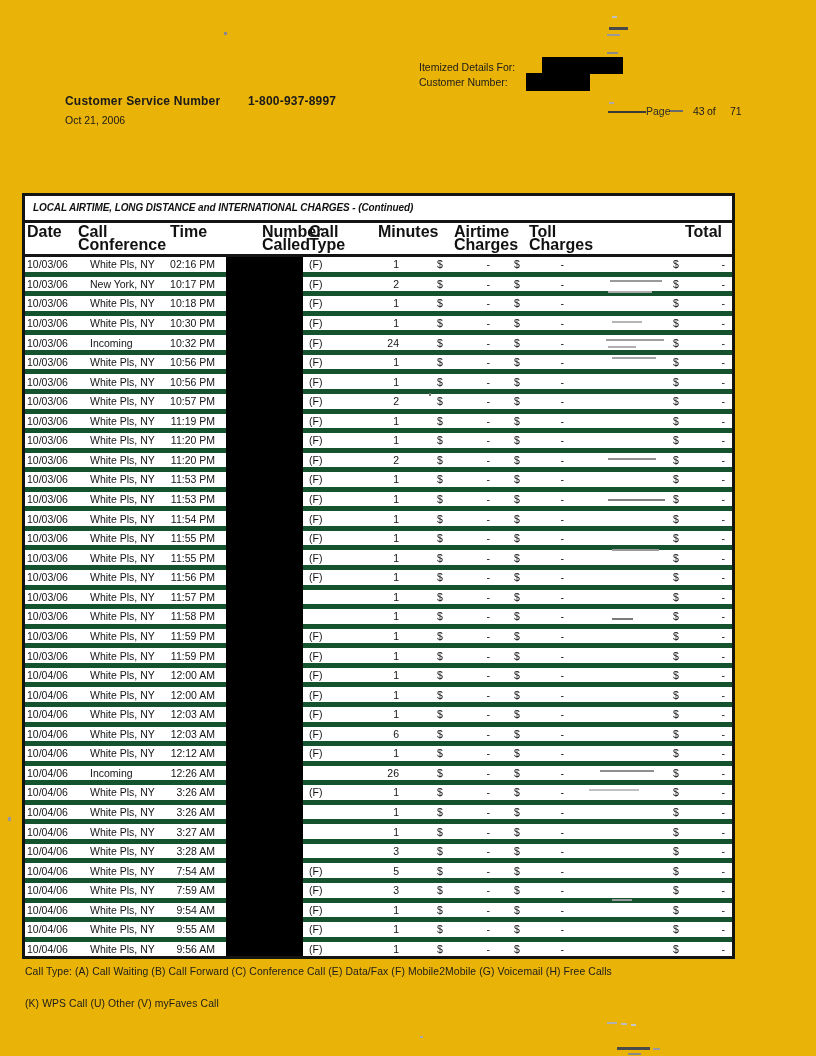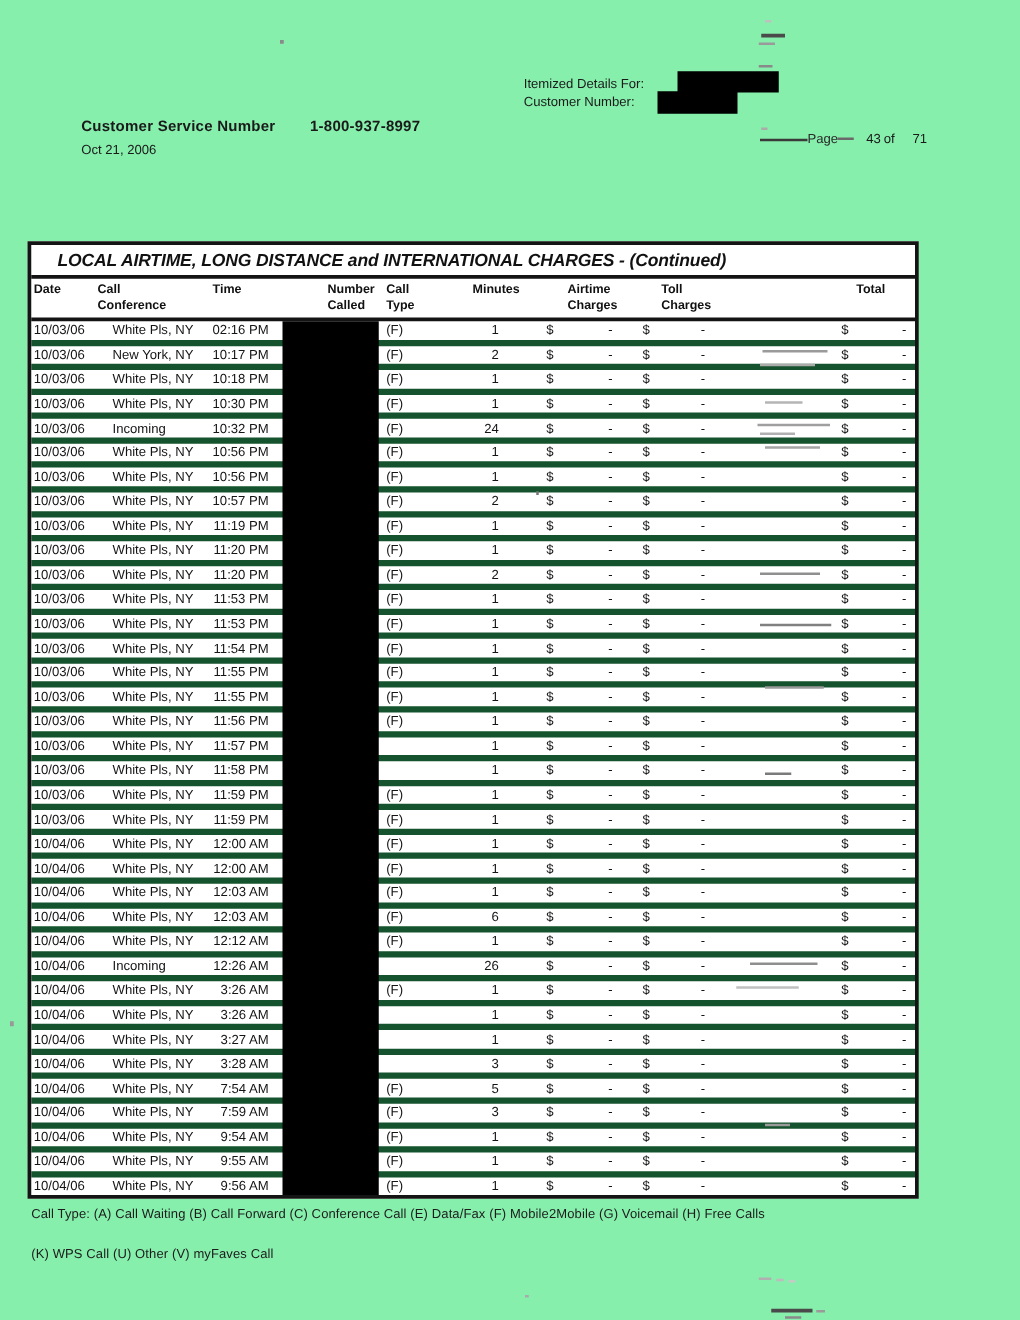--- a/index.html
+++ b/index.html
@@ -1,17 +1,17 @@
 <!DOCTYPE html>
 <html><head>
 <meta charset="utf-8">
 <style>
   html,body{margin:0;padding:0;background:#e8e8e8;}
   .page{
-    position:relative;width:816px;height:1056px;background:#86efac;overflow:hidden;
+    position:relative;width:816px;height:1056px;background:#eab308;overflow:hidden;
     font-family:"Liberation Sans","DejaVu Sans",sans-serif;color:#1a1a1a;
   }
   .abs{position:absolute;white-space:nowrap;}
 
   
   .itemized-label{left:419px;top:61px;font-size:10.5px;}
   .account-label{left:419px;top:76px;font-size:10.5px;}
   .redact{position:absolute;background:#000;}
   .r1{left:542px;top:57px;width:81px;height:17px;}
   .r2{left:526px;top:73px;width:64px;height:18px;}
@@ -23,26 +23,26 @@
   .pl-of{left:707px;top:105px;font-size:10.5px;}
   .pl-total{left:730px;top:105px;font-size:10.5px;}
 
   
   .bill-table{
     position:absolute;left:22px;top:193px;width:713px;height:766px;
     border:3px solid #141414;box-sizing:border-box;background:#fff;
     display:flex;flex-direction:column;
   }
   .ttl{
-    height:24px;line-height:24px;padding-left:21px;flex:0 0 auto;
-    font-size:14px;font-weight:700;font-style:italic;letter-spacing:-.1px;
+    height:24px;line-height:24px;padding-left:8px;flex:0 0 auto;
+    font-size:10px;font-weight:700;font-style:italic;letter-spacing:-.1px;
     border-bottom:3px solid #141414;white-space:nowrap;color:#111;
   }
   .thead{position:relative;height:31px;flex:0 0 auto;border-bottom:3px solid #141414;}
-  .h{position:absolute;top:2px;font-size:10px;font-weight:700;line-height:13px;color:#111;}
+  .h{position:absolute;top:2px;font-size:16px;font-weight:700;line-height:13px;color:#111;}
   .h span{display:block;}
   .h-date{left:2px;} .h-dest{left:53px;} .h-time{left:145px;text-align:center;} .h-number{left:208px;margin-left:29px;}
   .h-type{left:284px;} .h-min{left:353px;} .h-air{left:429px;} .h-toll{left:504px;} .h-total{left:660px;}
 
   .tbody{position:relative;flex:1;display:flex;flex-direction:column;}
   .row{position:relative;flex:1;border-bottom:5px solid #14532d;font-size:10.5px;color:#141414;}
   .row:last-child{border-bottom:none;}
   .c{position:absolute;top:0;height:100%;display:flex;align-items:center;white-space:nowrap;}
   .c-date{left:2px;}
   .c-dest{left:53px;margin-left:12px;}

